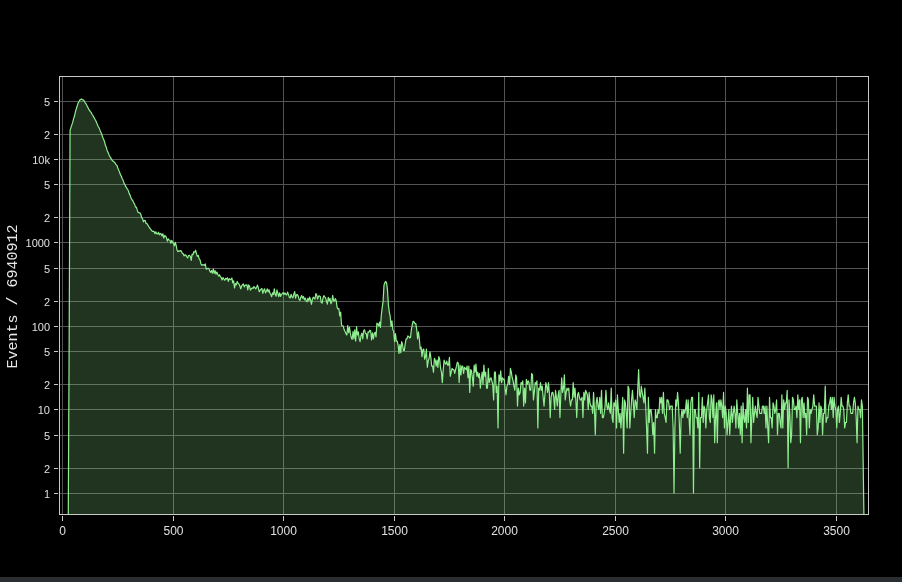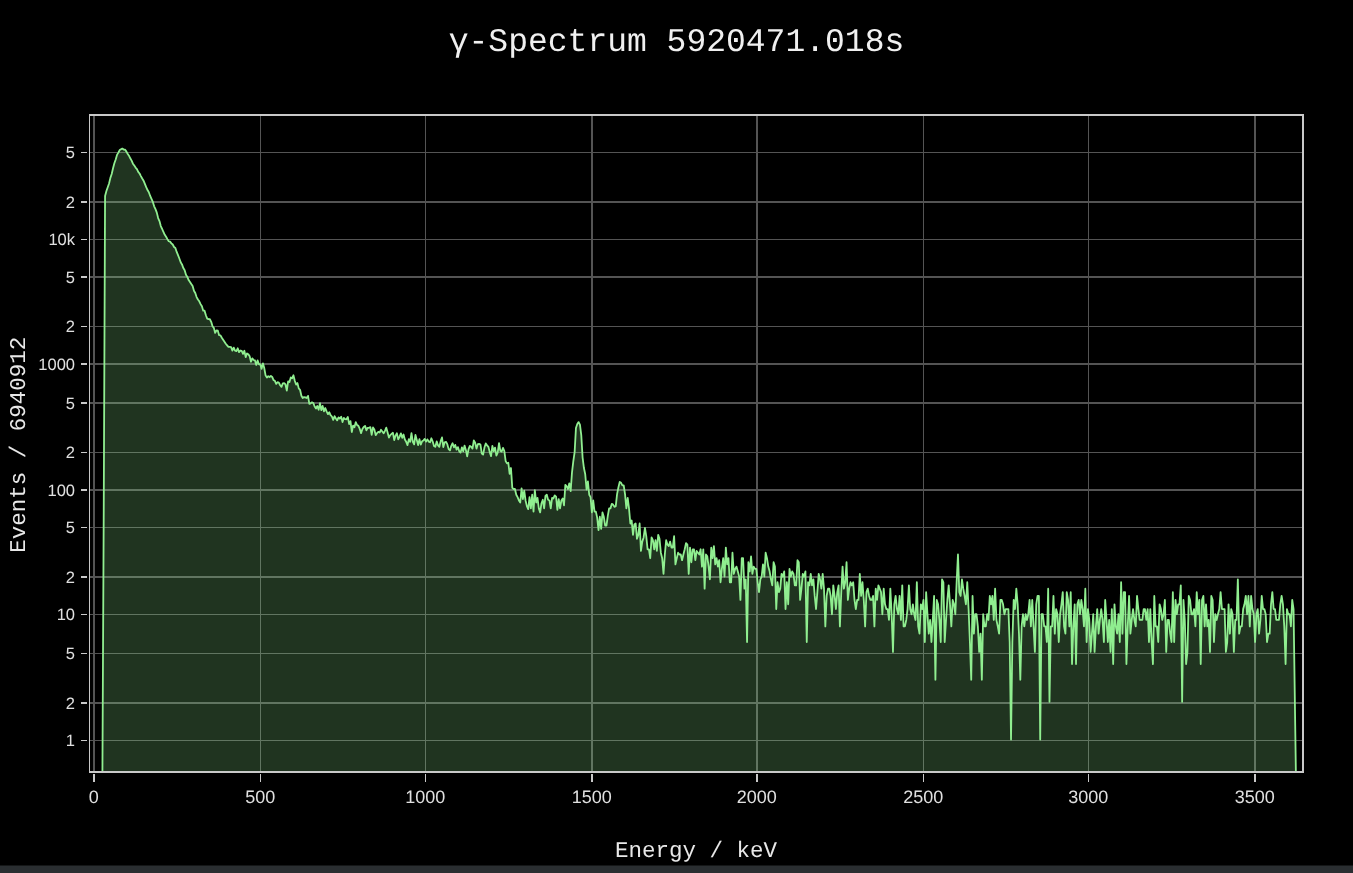--- a/index.html
+++ b/index.html
@@ -24,21 +24,20 @@
     font-size:15px;color:#e8e8e8;white-space:pre;
   }
   svg.plot{position:absolute;left:0;top:0;}
   .bottom-strip{position:absolute;left:0;bottom:0;width:902px;height:5px;background:#2a2e31;}
   .tickfont{font-family:"Liberation Sans","DejaVu Sans",sans-serif;}
 </style>
 </head>
 <body>
 
 <div class="stage">
-  <div class="chart-title">γ-Spectrum 5920471.018s</div>
   <div class="y-axis-title">Events / 6940912</div>
   <svg class="plot" id="plot" width="902" height="582">
       <g stroke="#545454" stroke-width="1" shape-rendering="crispEdges">
         <line x1="62.5" y1="76" x2="62.5" y2="515"></line>
         <line x1="173.5" y1="76" x2="173.5" y2="515"></line>
         <line x1="283.5" y1="76" x2="283.5" y2="515"></line>
         <line x1="394.5" y1="76" x2="394.5" y2="515"></line>
         <line x1="504.5" y1="76" x2="504.5" y2="515"></line>
         <line x1="615.5" y1="76" x2="615.5" y2="515"></line>
         <line x1="725.5" y1="76" x2="725.5" y2="515"></line>
@@ -108,15 +107,14 @@
         <line x1="54" y1="184.5" x2="58" y2="184.5" stroke="#c9c9c9" shape-rendering="crispEdges"></line>
         <text x="50" y="188.5" fill="#e0e0e0" text-anchor="end" font-size="11" class="tickfont">5</text>
         <line x1="54" y1="159.5" x2="58" y2="159.5" stroke="#c9c9c9" shape-rendering="crispEdges"></line>
         <text x="50" y="163.5" fill="#e0e0e0" text-anchor="end" font-size="11" class="tickfont">10k</text>
         <line x1="54" y1="134.5" x2="58" y2="134.5" stroke="#c9c9c9" shape-rendering="crispEdges"></line>
         <text x="50" y="138.5" fill="#e0e0e0" text-anchor="end" font-size="11" class="tickfont">2</text>
         <line x1="54" y1="101.5" x2="58" y2="101.5" stroke="#c9c9c9" shape-rendering="crispEdges"></line>
         <text x="50" y="105.5" fill="#e0e0e0" text-anchor="end" font-size="11" class="tickfont">5</text>
       </g>
     </svg>
-  <div class="x-axis-title">Energy / keV</div>
   <div class="bottom-strip"></div>
 </div>
 
 </body></html>

